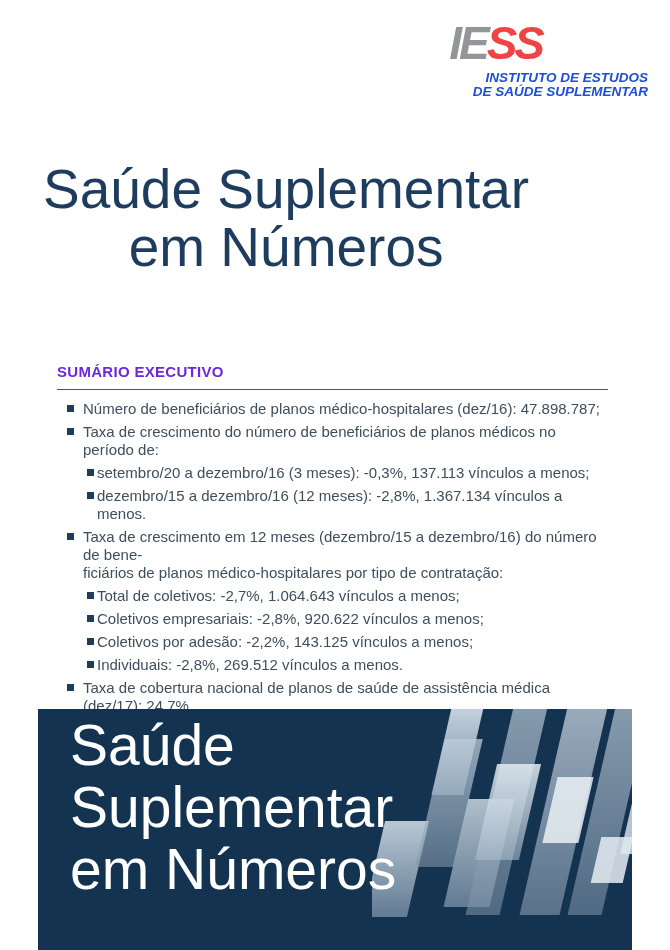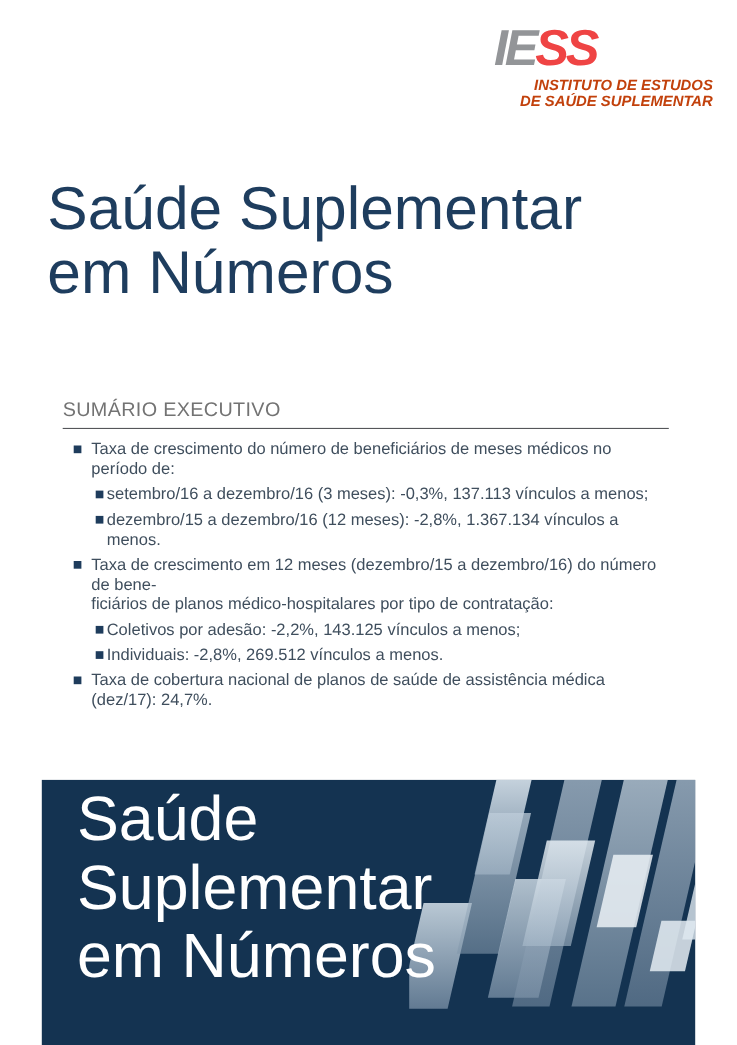--- a/index.html
+++ b/index.html
@@ -19,45 +19,46 @@
     letter-spacing:-3px;
     padding-right:106px;
     white-space:nowrap;
   }
   .logo-ie{color:#939598;margin-left:24px;}
   .logo-ss{color:#ef4444;}
   .logo-tagline{
     margin-top:5px;
     font-style:italic;font-weight:700;
     font-size:13.5px;line-height:14px;
-    color:#c2410c;
+    color:#1d4ed8;
     white-space:pre-line;
   }
 
   
   .page-title{
     position:absolute;left:43px;top:160px;
     font-size:55px;line-height:58px;font-weight:300;
     color:#1e3d5e;
     white-space:pre-line;
+    text-align:center;
   }
   .subtitle{
     position:absolute;left:46px;top:284px;
     font-style:italic;font-weight:300;
     font-size:23px;line-height:25px;
     color:#97999c;
   }
 
   
   .summary{position:absolute;left:57px;top:362px;width:551px;}
   .summary-heading{
     margin:0;
-    font-size:18px;line-height:20px;font-weight:400;
+    font-size:15px;line-height:20px;font-weight:700;
     letter-spacing:.3px;
-    color:#737373;
+    color:#6d28d9;
   }
   .summary-rule{
     border:none;border-top:1px solid #55565a;
     margin:7px 0 0 0;
   }
   .exec-list{list-style:none;margin:10px 0 0 0;padding:0;}
   .exec-list li{
     position:relative;
     font-size:15px;line-height:18px;
     color:#3f4e5d;
@@ -116,25 +117,28 @@
   </div>
 
   <h1 class="page-title" style="margin:0;">Saúde Suplementar
 em Números</h1>
 
 
   <div class="summary">
     <h2 class="summary-heading">SUMÁRIO EXECUTIVO</h2>
     <hr class="summary-rule">
     <ul class="exec-list">
-      <li class="lvl1">Taxa de crescimento do número de beneficiários de meses médicos no período de:</li>
-      <li class="lvl2">setembro/16 a dezembro/16 (3 meses): -0,3%, 137.113 vínculos a menos;</li>
+      <li class="lvl1">Número de beneficiários de planos médico-hospitalares (dez/16): 47.898.787;</li>
+      <li class="lvl1">Taxa de crescimento do número de beneficiários de planos médicos no período de:</li>
+      <li class="lvl2">setembro/20 a dezembro/16 (3 meses): -0,3%, 137.113 vínculos a menos;</li>
       <li class="lvl2">dezembro/15 a dezembro/16 (12 meses): -2,8%, 1.367.134 vínculos a menos.</li>
       <li class="lvl1">Taxa de crescimento em 12 meses (dezembro/15 a dezembro/16) do número de bene-
 ficiários de planos médico-hospitalares por tipo de contratação:</li>
+      <li class="lvl2">Total de coletivos: -2,7%, 1.064.643 vínculos a menos;</li>
+      <li class="lvl2">Coletivos empresariais: -2,8%, 920.622 vínculos a menos;</li>
       <li class="lvl2">Coletivos por adesão: -2,2%, 143.125 vínculos a menos;</li>
       <li class="lvl2">Individuais: -2,8%, 269.512 vínculos a menos.</li>
       <li class="lvl1">Taxa de cobertura nacional de planos de saúde de assistência médica (dez/17): 24,7%.</li>
     </ul>
   </div>
 
   <div class="banner">
     <div class="banner-title">Saúde
 Suplementar
 em Números</div>

